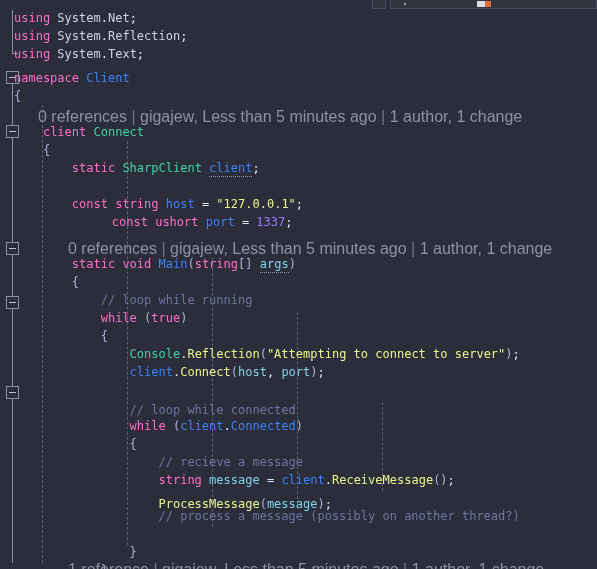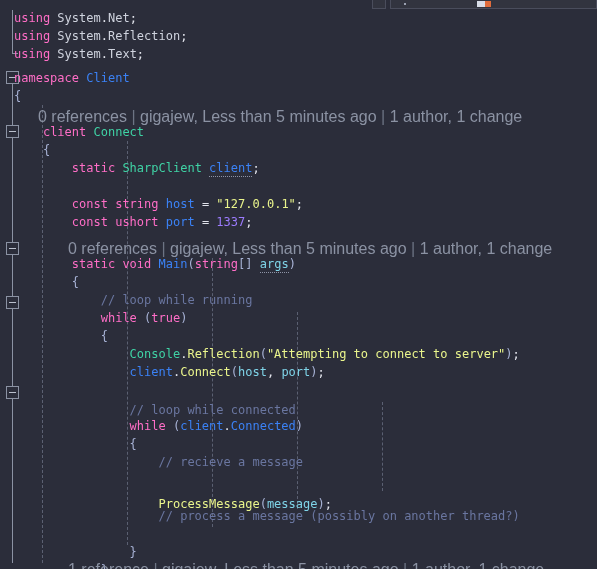--- a/index.html
+++ b/index.html
@@ -164,36 +164,37 @@
   <div class="line code" style="top:60px;"><span class="kw">namespace</span> <span class="id">Client</span></div>
   <div class="line code" style="top:78px;"><span class="brc">{</span></div>
 
   <div class="codelens" style="left:38px;top:99px;"><span>0 references</span> <span class="sep">|</span> <span>gigajew, Less than 5 minutes ago</span> <span class="sep">|</span> <span>1 author, 1 change</span></div>
 
   <div class="line code" style="top:114px;">    <span class="kw">client</span> <span class="typ">Connect</span></div>
   <div class="line code" style="top:132px;">    <span class="brc">{</span></div>
   <div class="line code" style="top:150px;">        <span class="kw">static</span> <span class="typ">SharpClient</span> <span class="id sq">client</span><span class="op">;</span></div>
 
   <div class="line code" style="top:186px;">        <span class="kw">const</span> <span class="kw">string</span> <span class="id">host</span> <span class="op">=</span> <span class="str">"127.0.0.1"</span><span class="op">;</span></div>
-  <div class="line code" style="top:204px;">        <span class="kw">const</span> <span class="kw">ushort</span> <span class="id">port</span> <span class="op">=</span> <span class="num">1337</span><span class="op">;</span></div>
+  <div class="line code" style="top:204px;margin-left:40px;">        <span class="kw">const</span> <span class="kw">ushort</span> <span class="id">port</span> <span class="op">=</span> <span class="num">1337</span><span class="op">;</span></div>
 
   <div class="codelens" style="left:68px;top:231px;"><span>0 references</span> <span class="sep">|</span> <span>gigajew, Less than 5 minutes ago</span> <span class="sep">|</span> <span>1 author, 1 change</span></div>
 
   <div class="line code" style="top:246px;">        <span class="kw">static</span> <span class="kw">void</span> <span class="id">Main</span><span class="brc">(</span><span class="kw">string</span><span class="brc">[]</span> <span class="var sq">args</span><span class="brc">)</span></div>
   <div class="line code" style="top:264px;">        <span class="brc">{</span></div>
   <div class="line code" style="top:282px;">            <span class="cmt">// loop while running</span></div>
   <div class="line code" style="top:300px;">            <span class="kw">while</span> <span class="brc">(</span><span class="kw">true</span><span class="brc">)</span></div>
   <div class="line code" style="top:318px;">            <span class="brc">{</span></div>
   <div class="line code" style="top:336px;">                <span class="typ">Console</span><span class="op">.</span><span class="fn">Reflection</span><span class="brc">(</span><span class="str">"Attempting to connect to server"</span><span class="brc">)</span><span class="op">;</span></div>
   <div class="line code" style="top:354px;">                <span class="id">client</span><span class="op">.</span><span class="fn">Connect</span><span class="brc">(</span><span class="var">host</span><span class="op">,</span> <span class="var">port</span><span class="brc">)</span><span class="op">;</span></div>
 
   <div class="line code" style="top:392px;">                <span class="cmt">// loop while connected</span></div>
   <div class="line code" style="top:408px;">                <span class="kw">while</span> <span class="brc">(</span><span class="id">client</span><span class="op">.</span><span class="id">Connected</span><span class="brc">)</span></div>
   <div class="line code" style="top:426px;">                <span class="brc">{</span></div>
   <div class="line code" style="top:444px;">                    <span class="cmt">// recieve a message</span></div>
+  <div class="line code" style="top:462px;">                    <span class="kw">string</span> <span class="var">message</span> <span class="op">=</span> <span class="id">client</span><span class="op">.</span><span class="fn">ReceiveMessage</span><span class="brc">()</span><span class="op">;</span></div>
 
   <div class="line code" style="top:498px;">                    <span class="cmt">// process a message (possibly on another thread?)</span></div>
   <div class="line code" style="top:486px;">                    <span class="fn">ProcessMessage</span><span class="brc">(</span><span class="var">message</span><span class="brc">)</span><span class="op">;</span></div>
   <div class="line code" style="top:534px;">                <span class="brc">}</span></div>
   <div class="line code" style="top:552px;">            <span class="brc">}</span></div>
 
   <div class="codelens" style="left:68px;top:552px;"><span>1 reference</span> <span class="sep">|</span> <span>gigajew, Less than 5 minutes ago</span> <span class="sep">|</span> <span>1 author, 1 change</span></div>
 
 </div>
 

